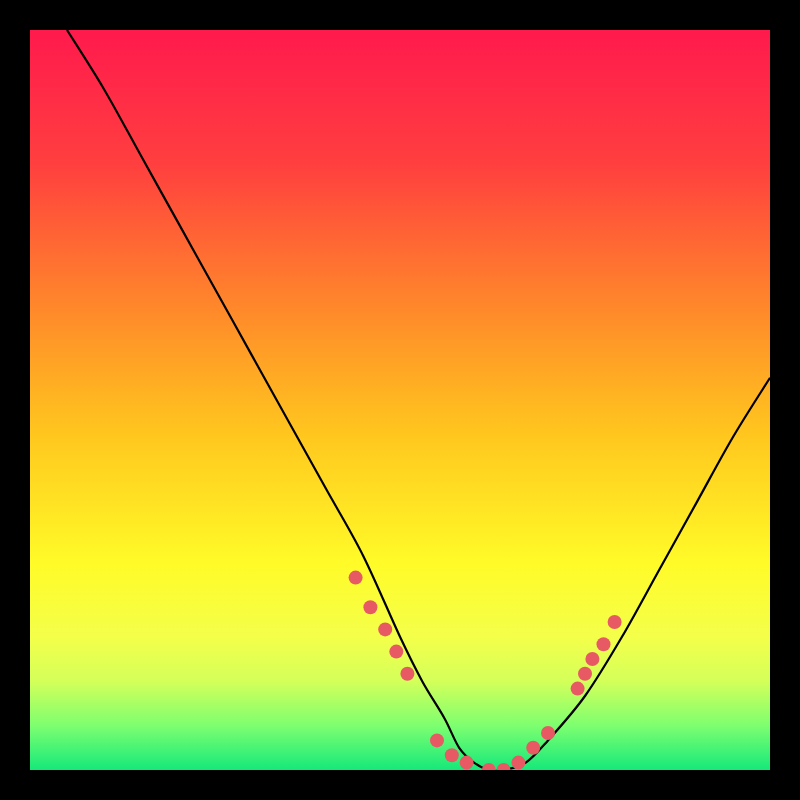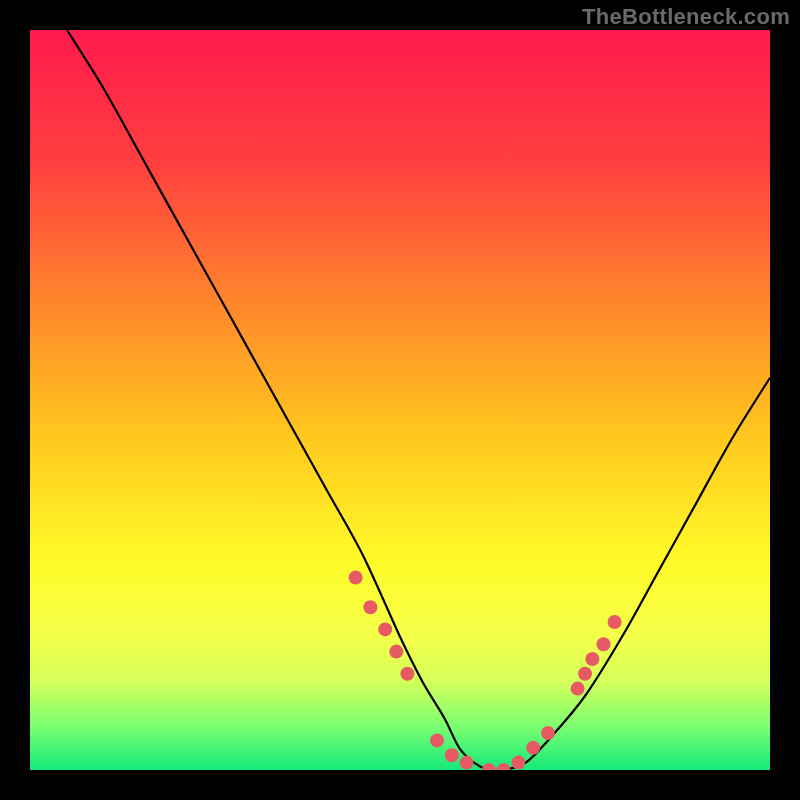--- a/index.html
+++ b/index.html
@@ -28,21 +28,20 @@
     letter-spacing: 0.3px;
   }
   svg {
     display: block;
   }
 </style>
 </head>
 <body>
 
 <div class="container">
-  <div class="watermark">TheBottleneck.com</div>
   <svg id="chart-svg" width="800" height="800" viewBox="0 0 800 800">
     <defs>
       <linearGradient id="bg-grad" x1="0" y1="0" x2="0" y2="1">
           <stop offset="0%" stop-color="#ff1a4d"></stop>
           <stop offset="18%" stop-color="#ff3f3f"></stop>
           <stop offset="38%" stop-color="#ff8a2a"></stop>
           <stop offset="55.00000000000001%" stop-color="#ffc81e"></stop>
           <stop offset="72%" stop-color="#fffb28"></stop>
           <stop offset="82%" stop-color="#f4ff4a"></stop>
           <stop offset="88%" stop-color="#d4ff5a"></stop>

